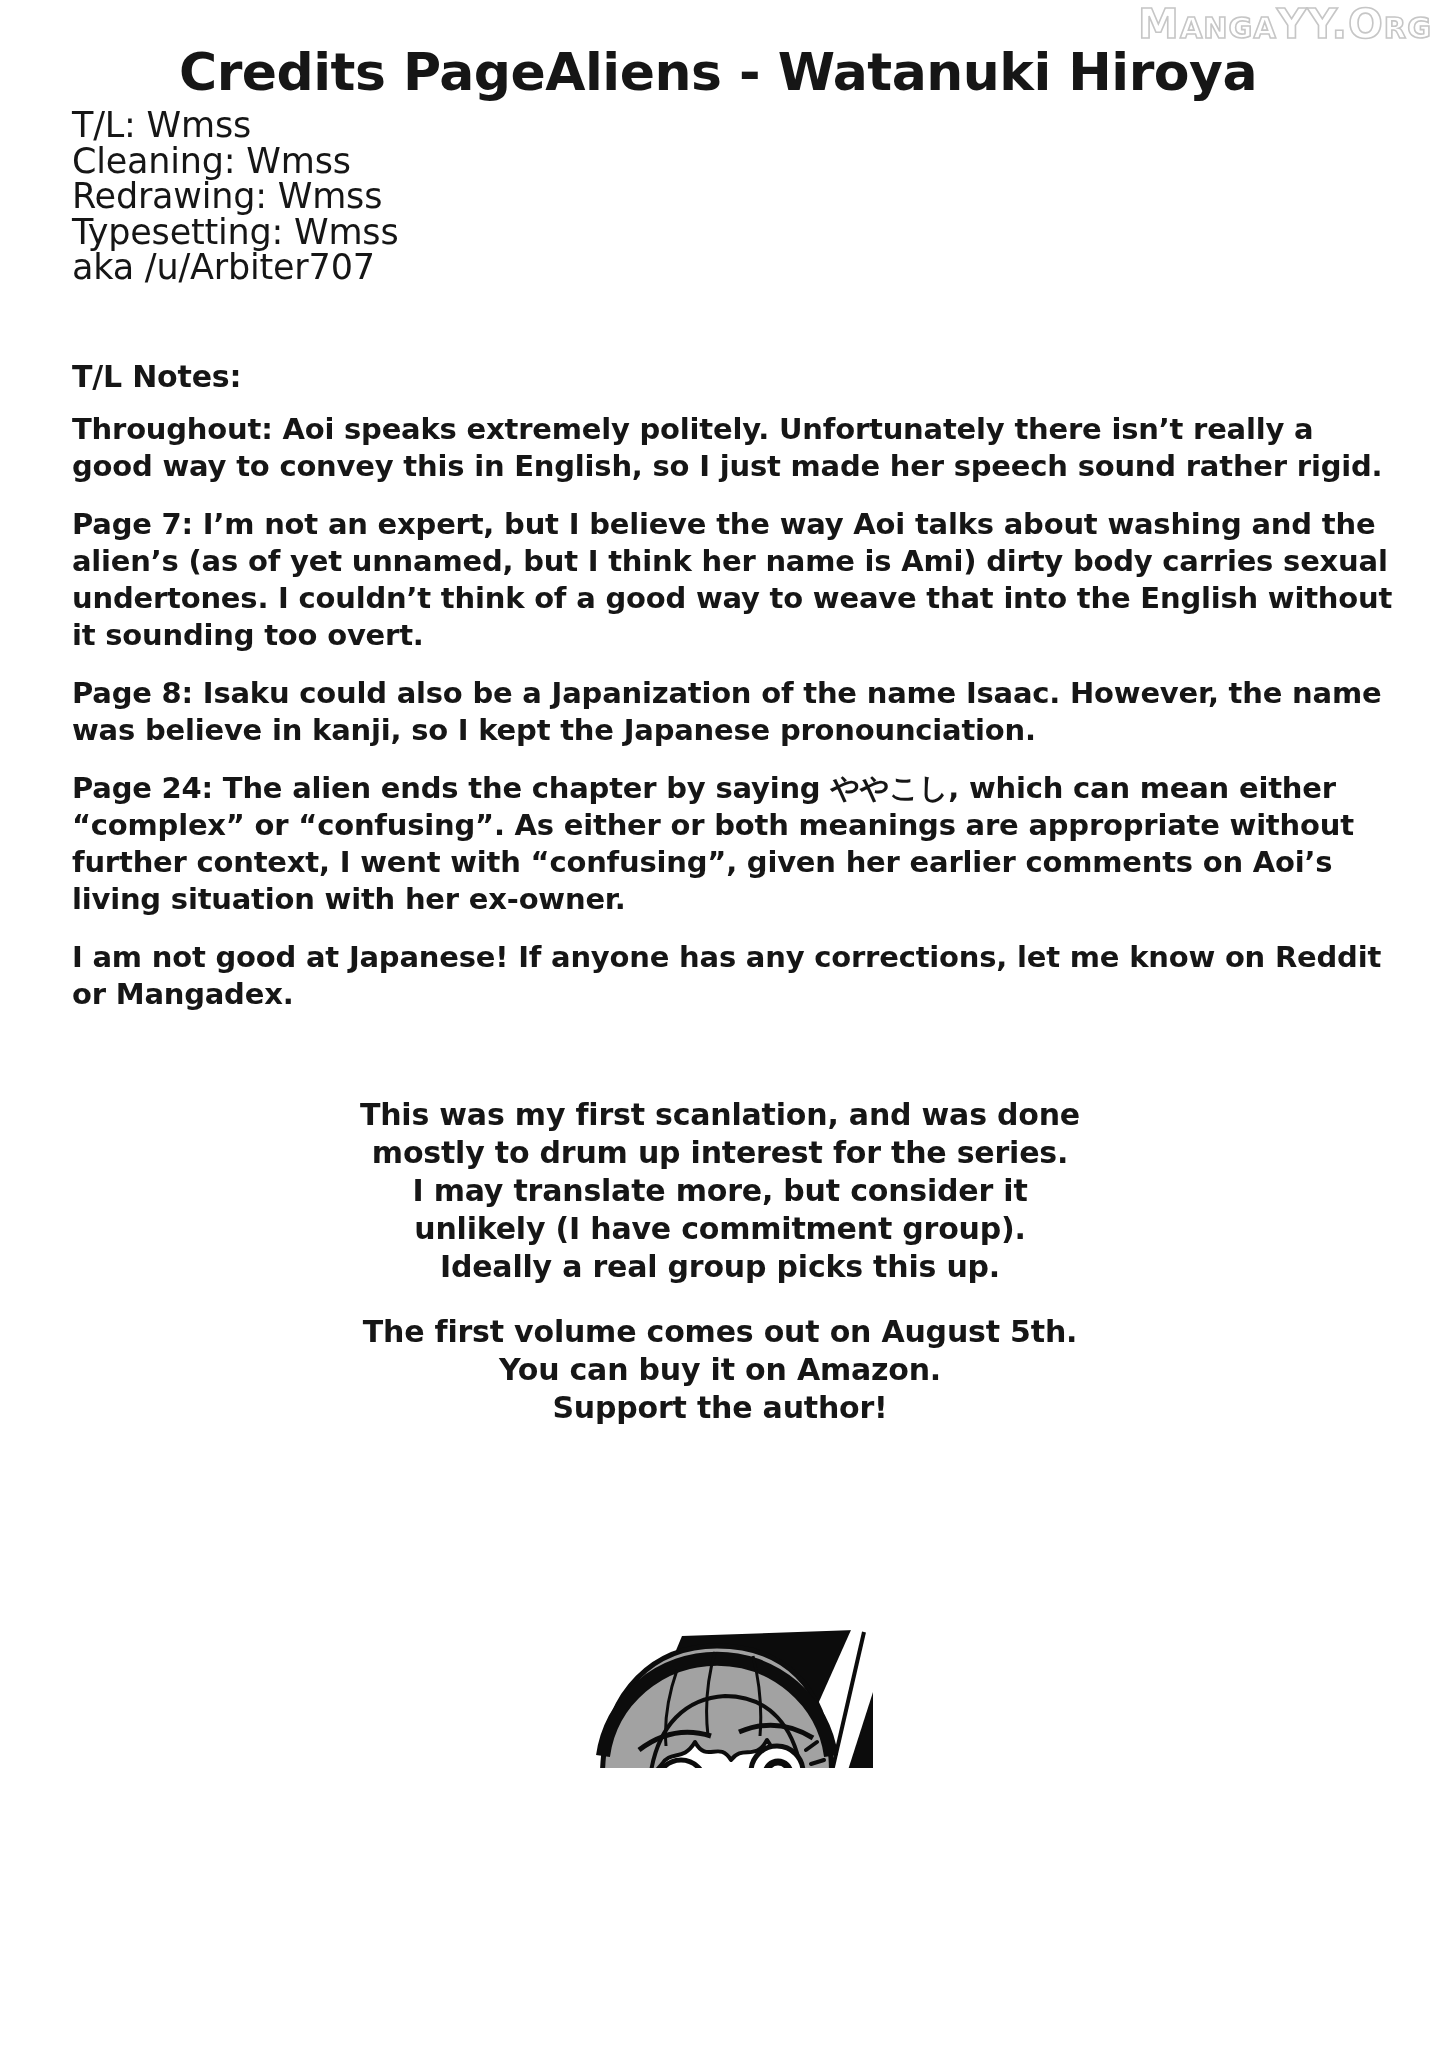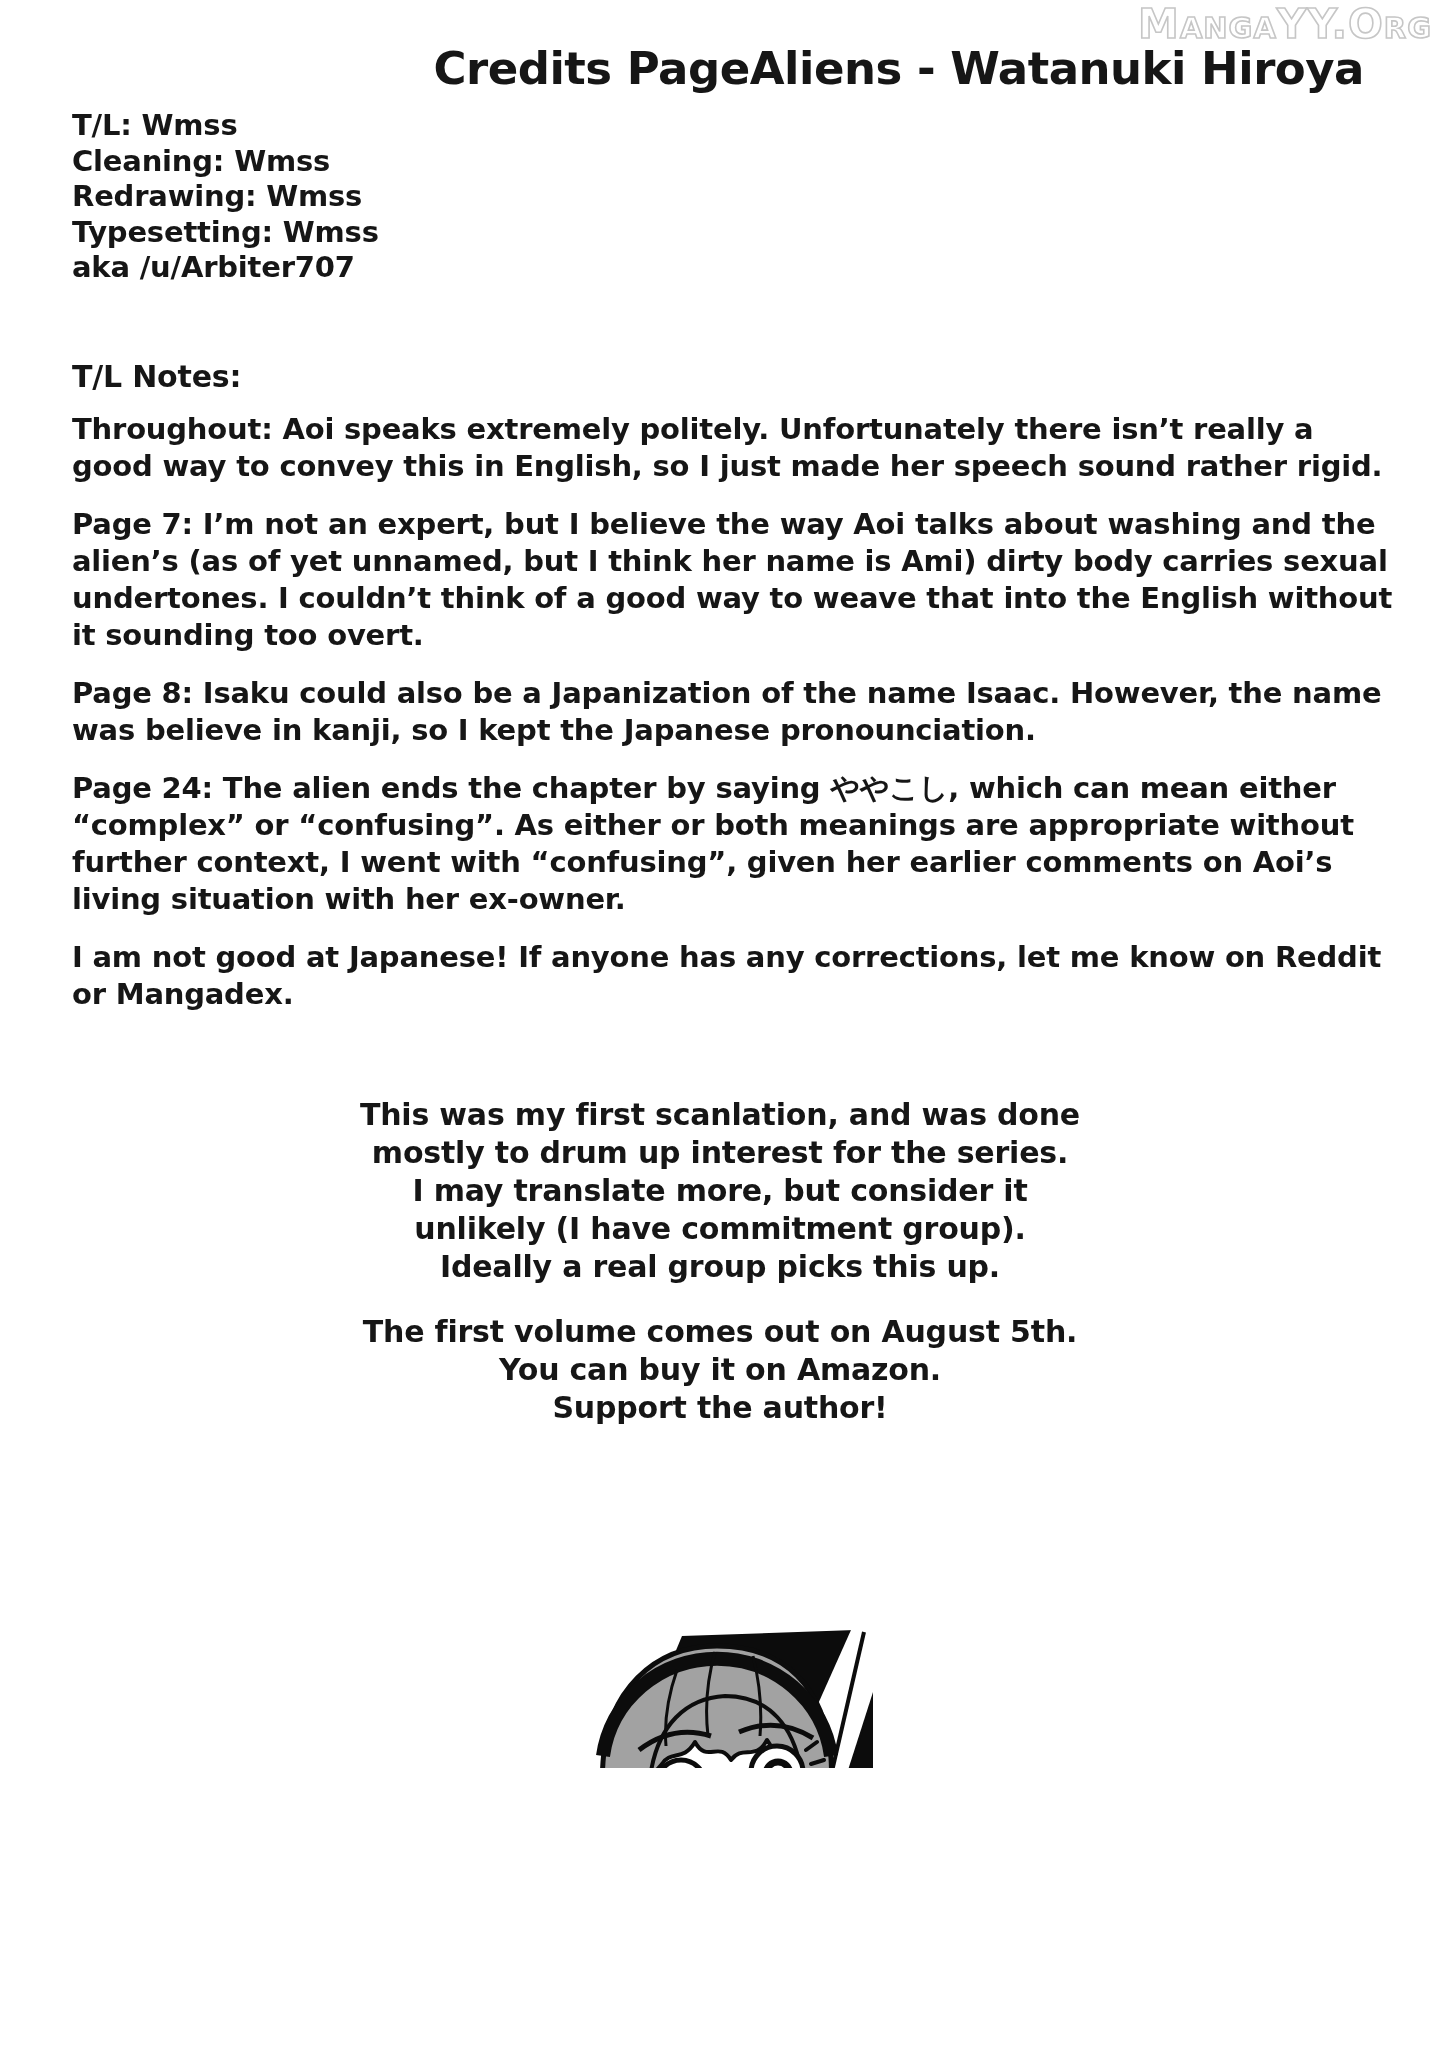--- a/index.html
+++ b/index.html
@@ -28,35 +28,35 @@
     user-select: none;
   }
 
   
   .header-row {
     position: absolute;
     top: 42px;
     left: 72px;
     right: 76px;
     display: flex;
-    justify-content: flex-end;
+    justify-content: center;
     align-items: flex-start;
-    font-size: 45px;
+    font-size: 52px;
     font-weight: bold;
     letter-spacing: -0.5px;
     white-space: nowrap;
   }
 
   
   .credits {
     position: absolute;
     top: 108px;
     left: 72px;
-    font-size: 29px;
-    font-weight: bold;
+    font-size: 35px;
+    font-weight: normal;
     line-height: 35.5px;
     letter-spacing: -0.2px;
   }
 
   
   .notes {
     position: absolute;
     top: 358px;
     left: 72px;
     width: 1330px;

